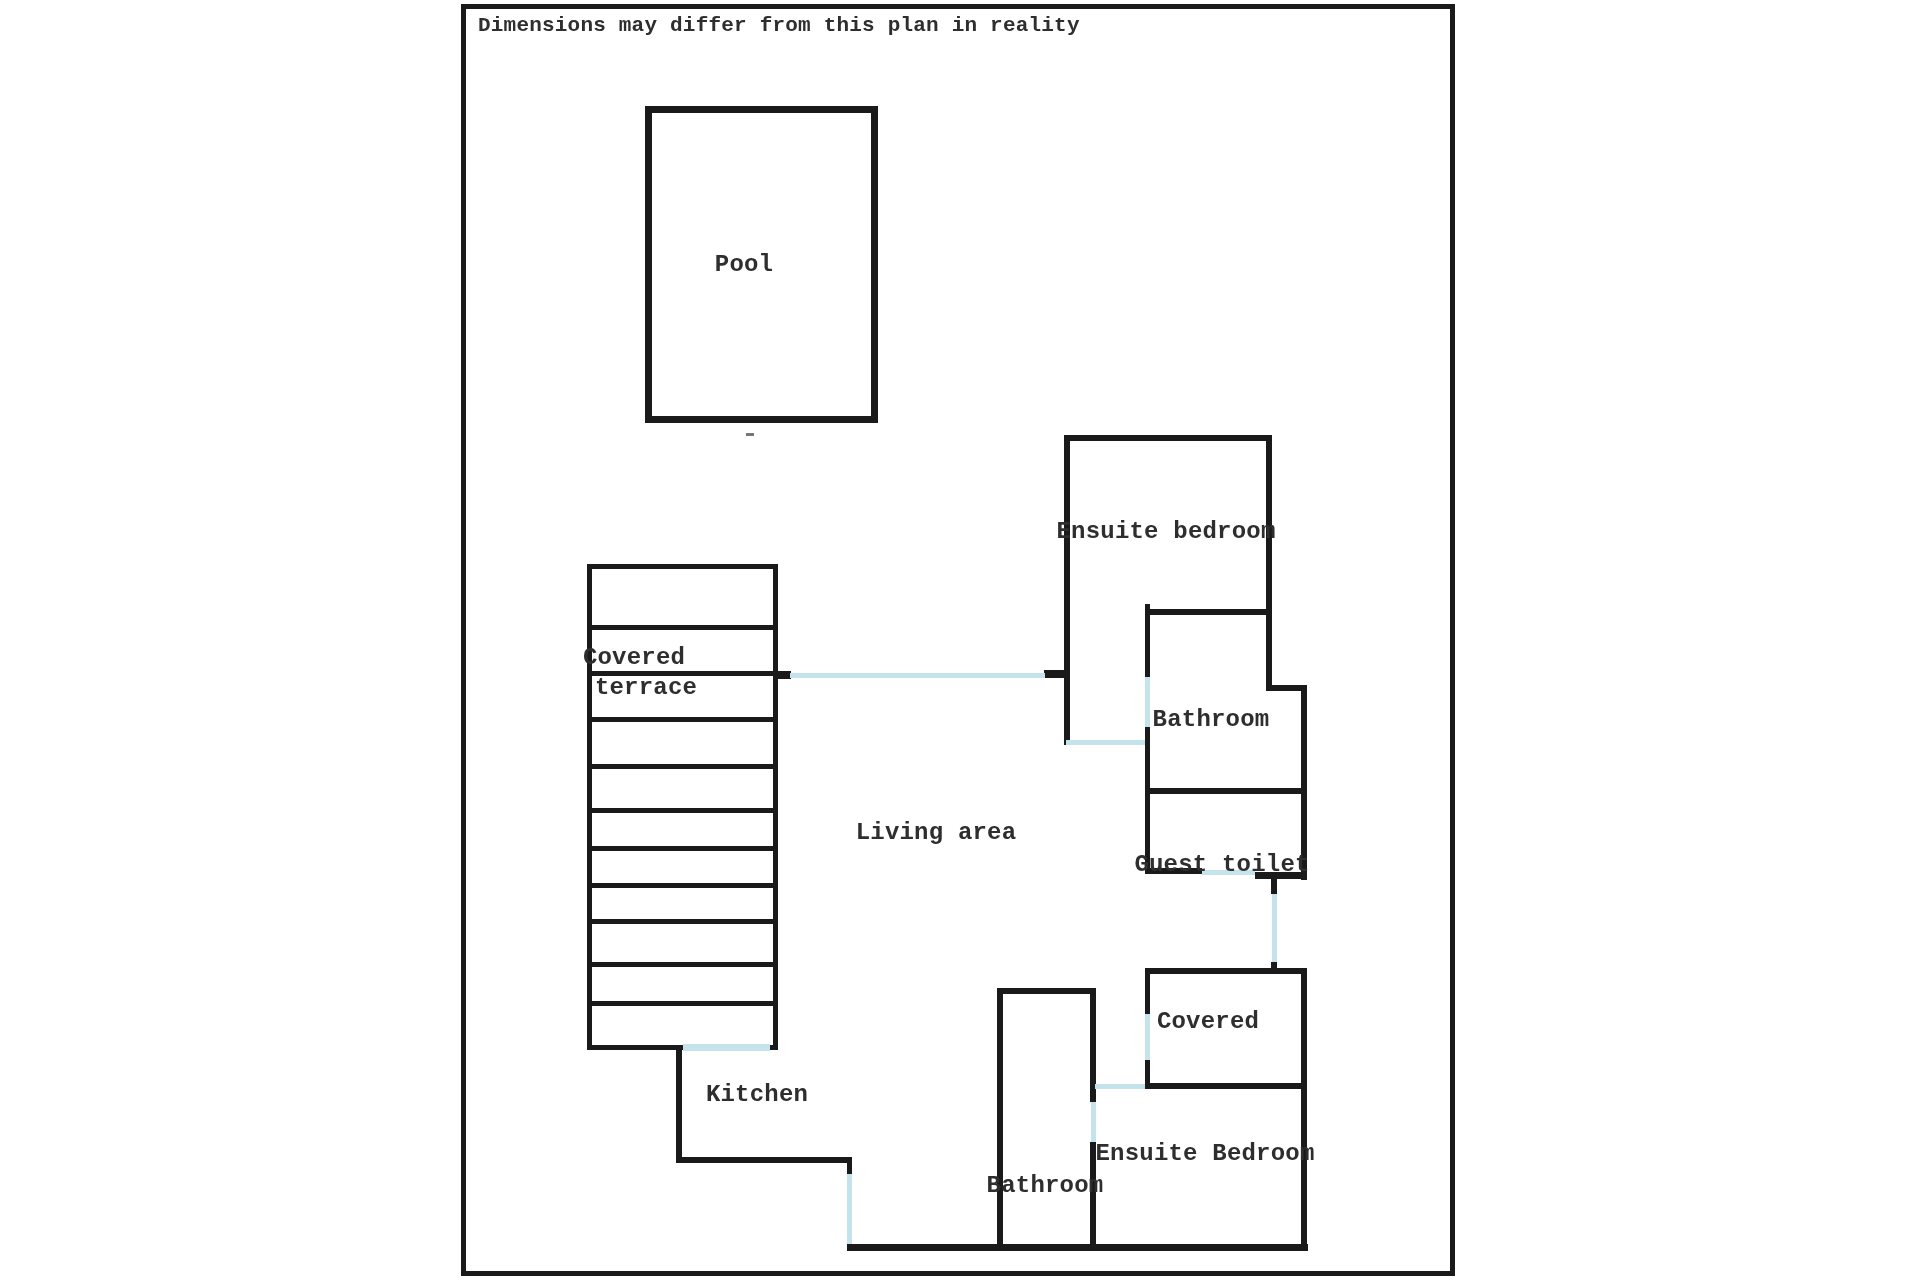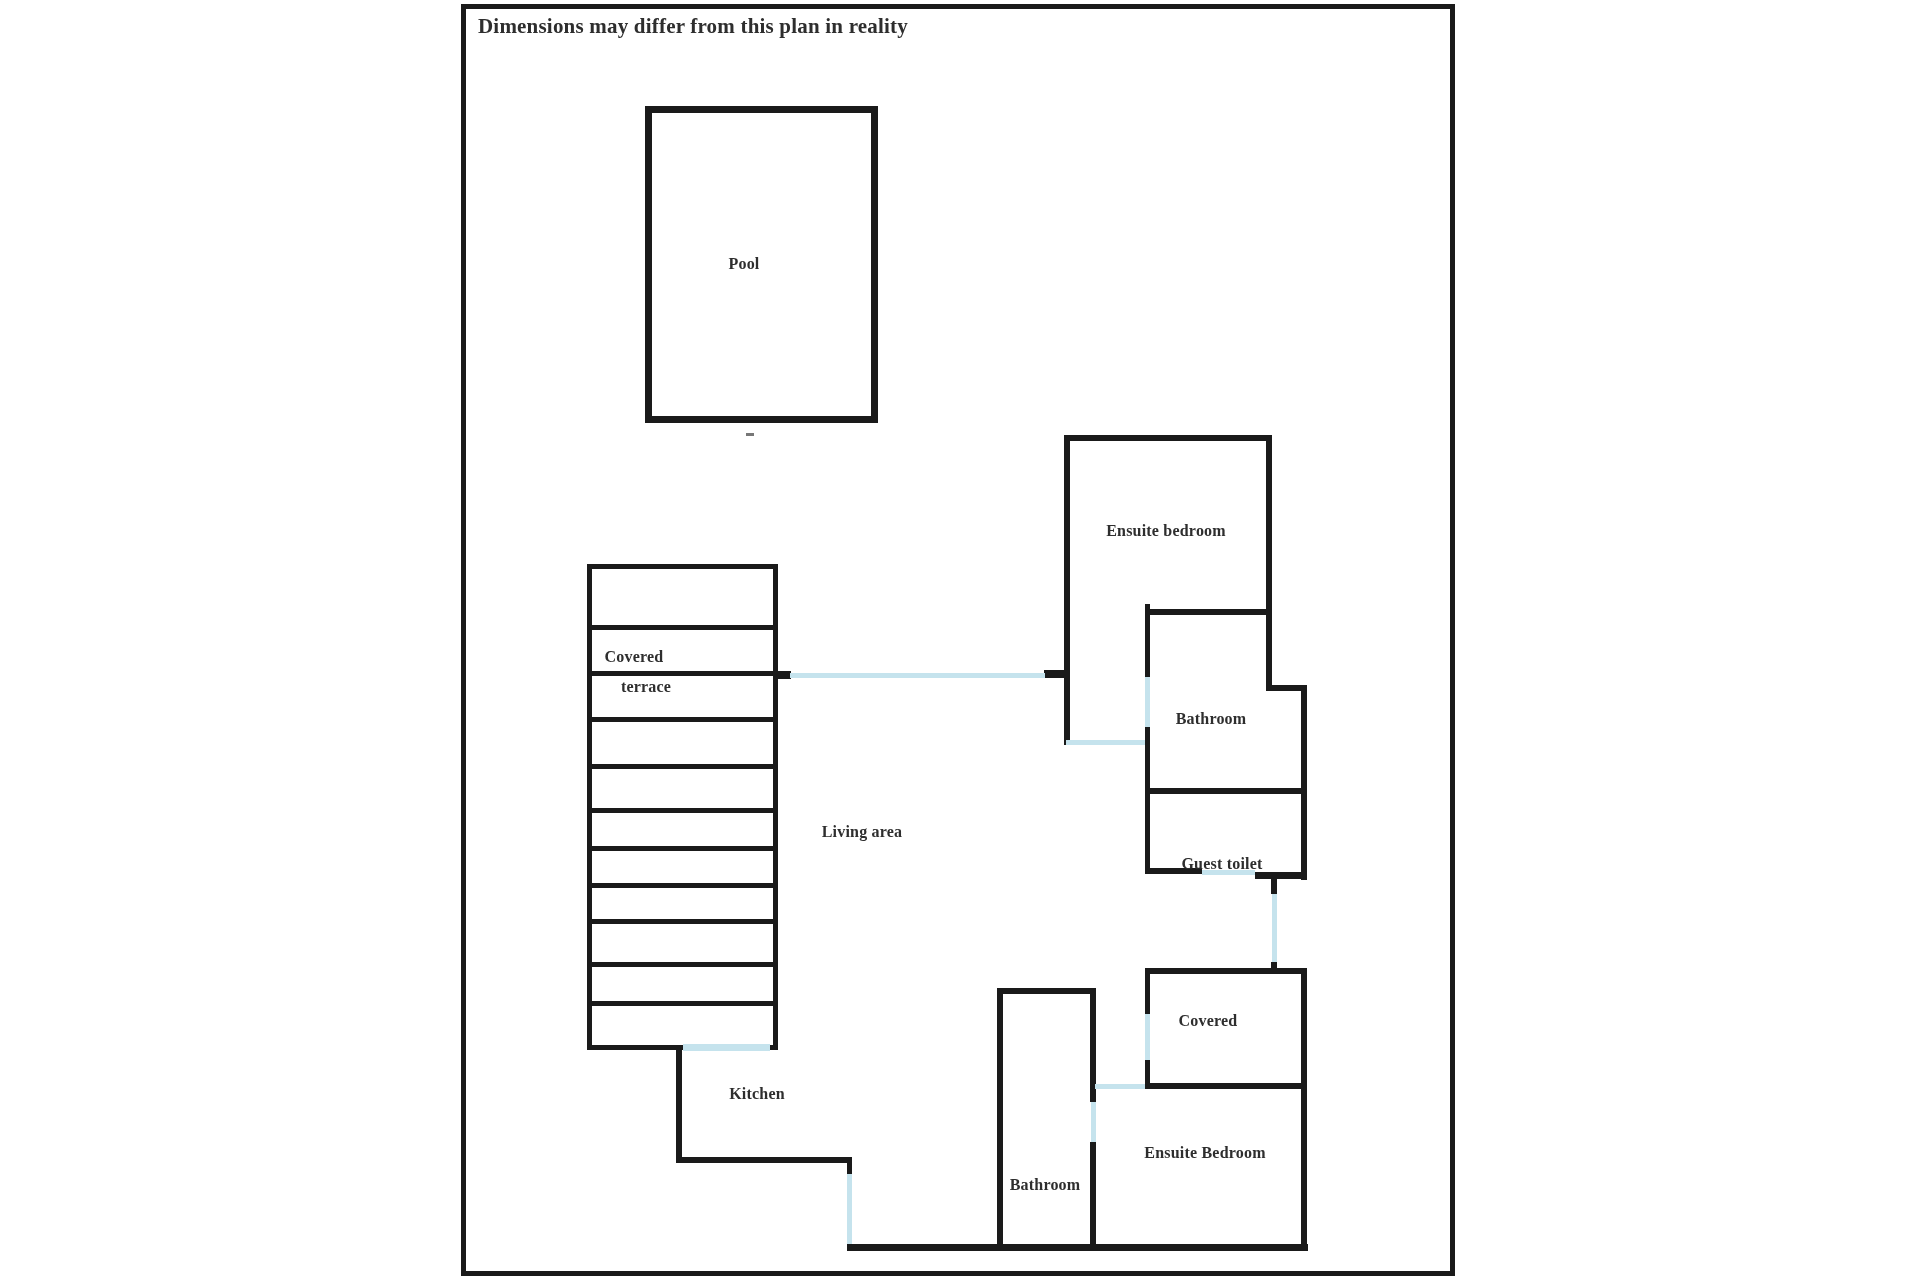--- a/index.html
+++ b/index.html
@@ -6,21 +6,21 @@
     margin: 0;
     padding: 0;
     background: #ffffff;
   }
   .canvas {
     position: relative;
     width: 1920px;
     height: 1280px;
     background: var(--background, #ffffff);
     overflow: hidden;
-    font-family: Liberation Serif, serif;
+    font-family: Liberation Mono, monospace;
   }
   .outer-border {
     position: absolute;
     box-sizing: border-box;
     border: 5px solid var(--wall, #1a1a1a);
     background: transparent;
   }
   .room-outline {
     position: absolute;
     box-sizing: border-box;
@@ -38,21 +38,21 @@
   }
   .opening {
     position: absolute;
     background: var(--opening, #c5e3ed);
     z-index: 3;
   }
   .label {
     position: absolute;
     transform: translate(-50%, -50%);
     white-space: nowrap;
-    font-size: 16px;
+    font-size: 24px;
     font-weight: 600;
     letter-spacing: 0.2px;
     color: var(--text, #2e2e2e);
     z-index: 4;
   }
   .disclaimer {
     position: absolute;
     left: 478px;
     top: 14px;
     font-size: 21px;
@@ -88,21 +88,21 @@
   <div class="wall" style="left:587px; top:808px;  width:191px; height:5px;"></div>
   <div class="wall" style="left:587px; top:846px;  width:191px; height:5px;"></div>
   <div class="wall" style="left:587px; top:883px;  width:191px; height:5px;"></div>
   <div class="wall" style="left:587px; top:919px;  width:191px; height:5px;"></div>
   <div class="wall" style="left:587px; top:962px;  width:191px; height:5px;"></div>
   <div class="wall" style="left:587px; top:1001px; width:191px; height:5px;"></div>
   <div class="opening" style="left:683px; top:1044px; width:87px; height:7px;"></div>
   <div class="label" style="left:634px; top:657px;">Covered</div>
   <div class="label" style="left:646px; top:687px;text-align:center;">terrace</div>
 
-  <div class="label" style="left:862px; top:832px;">Living area</div>
+  <div class="label" style="left:936px; top:832px;">Living area</div>
 
   <div class="wall" style="left:676px; top:1050px; width:6px; height:113px;"></div>
   <div class="wall" style="left:676px; top:1157px; width:176px; height:6px;"></div>
   <div class="wall" style="left:847px; top:1157px; width:5px; height:17px;"></div>
   <div class="opening" style="left:847px; top:1174px; width:5px; height:70px;"></div>
   <div class="label" style="left:757px; top:1094px;">Kitchen</div>
 
   <div class="wall" style="left:847px; top:1244px; width:461px; height:7px;"></div>
 
   <div class="wall" style="left:777px; top:671px; width:14px; height:8px;"></div>

